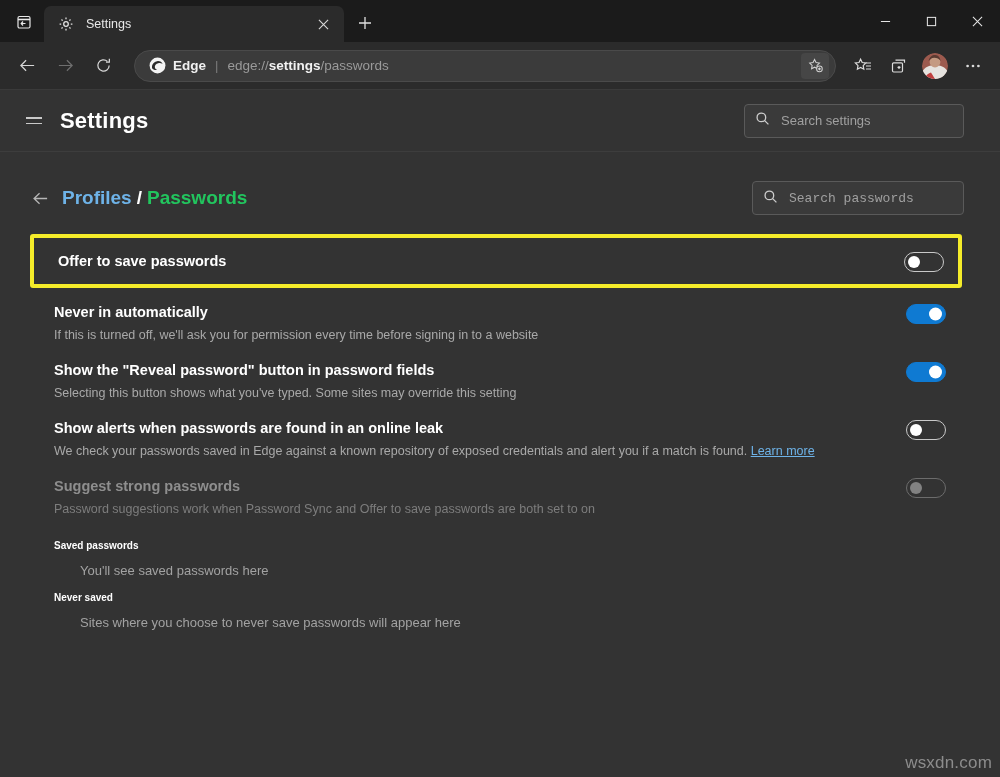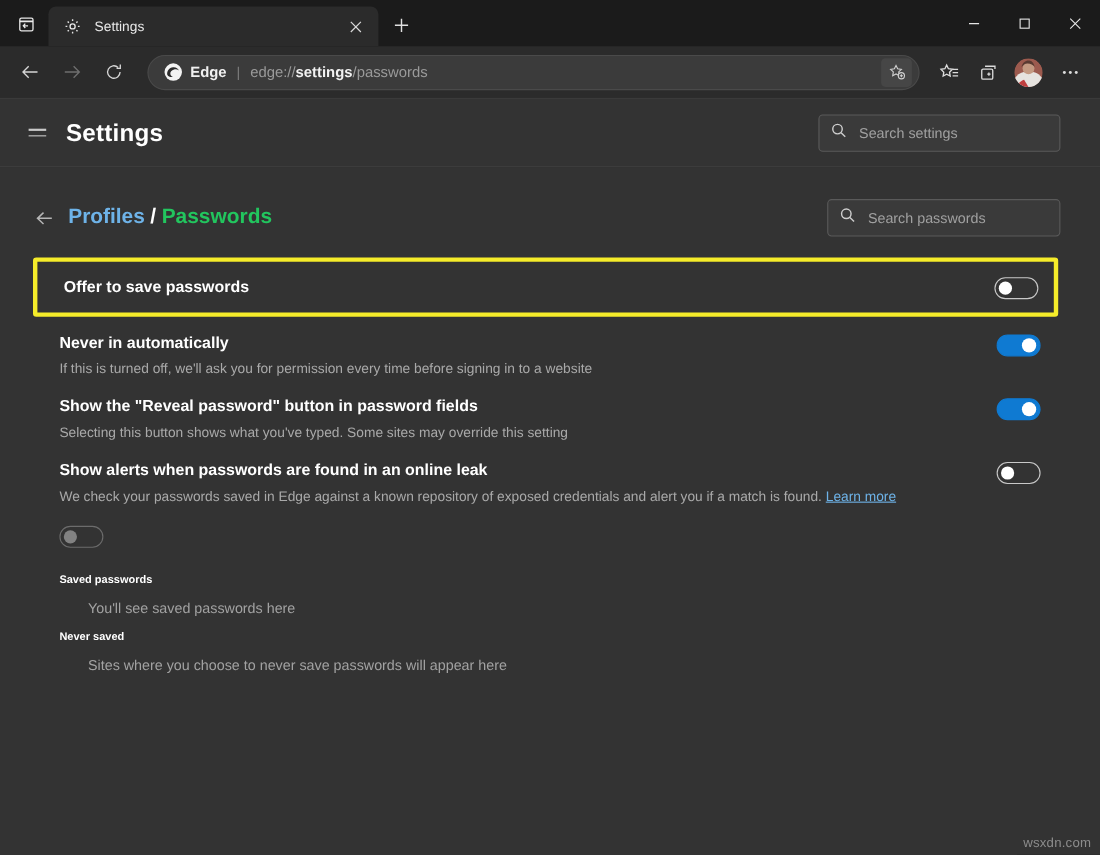--- a/index.html
+++ b/index.html
@@ -173,21 +173,21 @@
     margin-left: auto;
     width: 212px; height: 34px;
     background: #3a3a3a; border: 1px solid #5a5a5a;
     border-radius: 4px;
     display: flex; align-items: center; padding: 0 10px;
   }
   .pwd-search svg { width: 15px; height: 15px; color: #cdcdcd; flex: 0 0 15px; }
   .pwd-search input {
     flex: 1; background: transparent; border: none; outline: none;
     color: #e6e6e6; font-size: 13px; margin-left: 11px;
-    font-family: Liberation Sans, sans-serif;
+    font-family: Liberation Mono, monospace;
   }
   .pwd-search input::placeholder { color: #a0a0a0; }
 
   
   .settings-list { padding-right: 0; }
   .setting-row {
     display: flex; align-items: flex-start;
     padding: 8px 18px 8px 28px;
     min-height: 40px;
     position: relative;
@@ -248,21 +248,21 @@
   .section-title {
     color: #ffffff; font-size: 10px; font-weight: bold;
   }
   .section-empty {
     color: #a2a2a2; font-size: 13px;
     margin-top: 12px; padding-left: 26px;
   }
 
   .watermark {
     position: absolute; right: 8px; bottom: 4px;
-    color: #8c8c8c; font-size: 12px;
+    color: #8c8c8c; font-size: 17px;
     letter-spacing: .2px;
     text-align: center;
   }
 </style>
 </head>
 <body>
 
 <div class="titlebar">
   <div class="tab-actions-btn">
     <svg viewBox="0 0 16 16" fill="none" stroke="#e8e8e8" stroke-width="1.2">
@@ -457,20 +457,24 @@
       <div class="setting-texts">
         <div class="setting-title">Show alerts when passwords are found in an online leak</div>
         <div class="setting-desc"><span>We check your passwords saved in Edge against a known repository of exposed credentials and alert you if a match is found.</span> <a class="learn-more">Learn more</a></div>
       </div>
       <div class="toggle off">
         <span class="knob"></span>
       </div>
     </div>
 
     <div class="setting-row">
+      <div class="setting-texts">
+        <div class="setting-title dim">Suggest strong passwords</div>
+        <div class="setting-desc dim">Password suggestions work when Password Sync and Offer to save passwords are both set to on</div>
+      </div>
       <div class="toggle disabled">
         <span class="knob"></span>
       </div>
     </div>
   </div>
 
   <div class="section">
     <div class="section-title">Saved passwords</div>
     <div class="section-empty">You'll see saved passwords here</div>
   </div>

